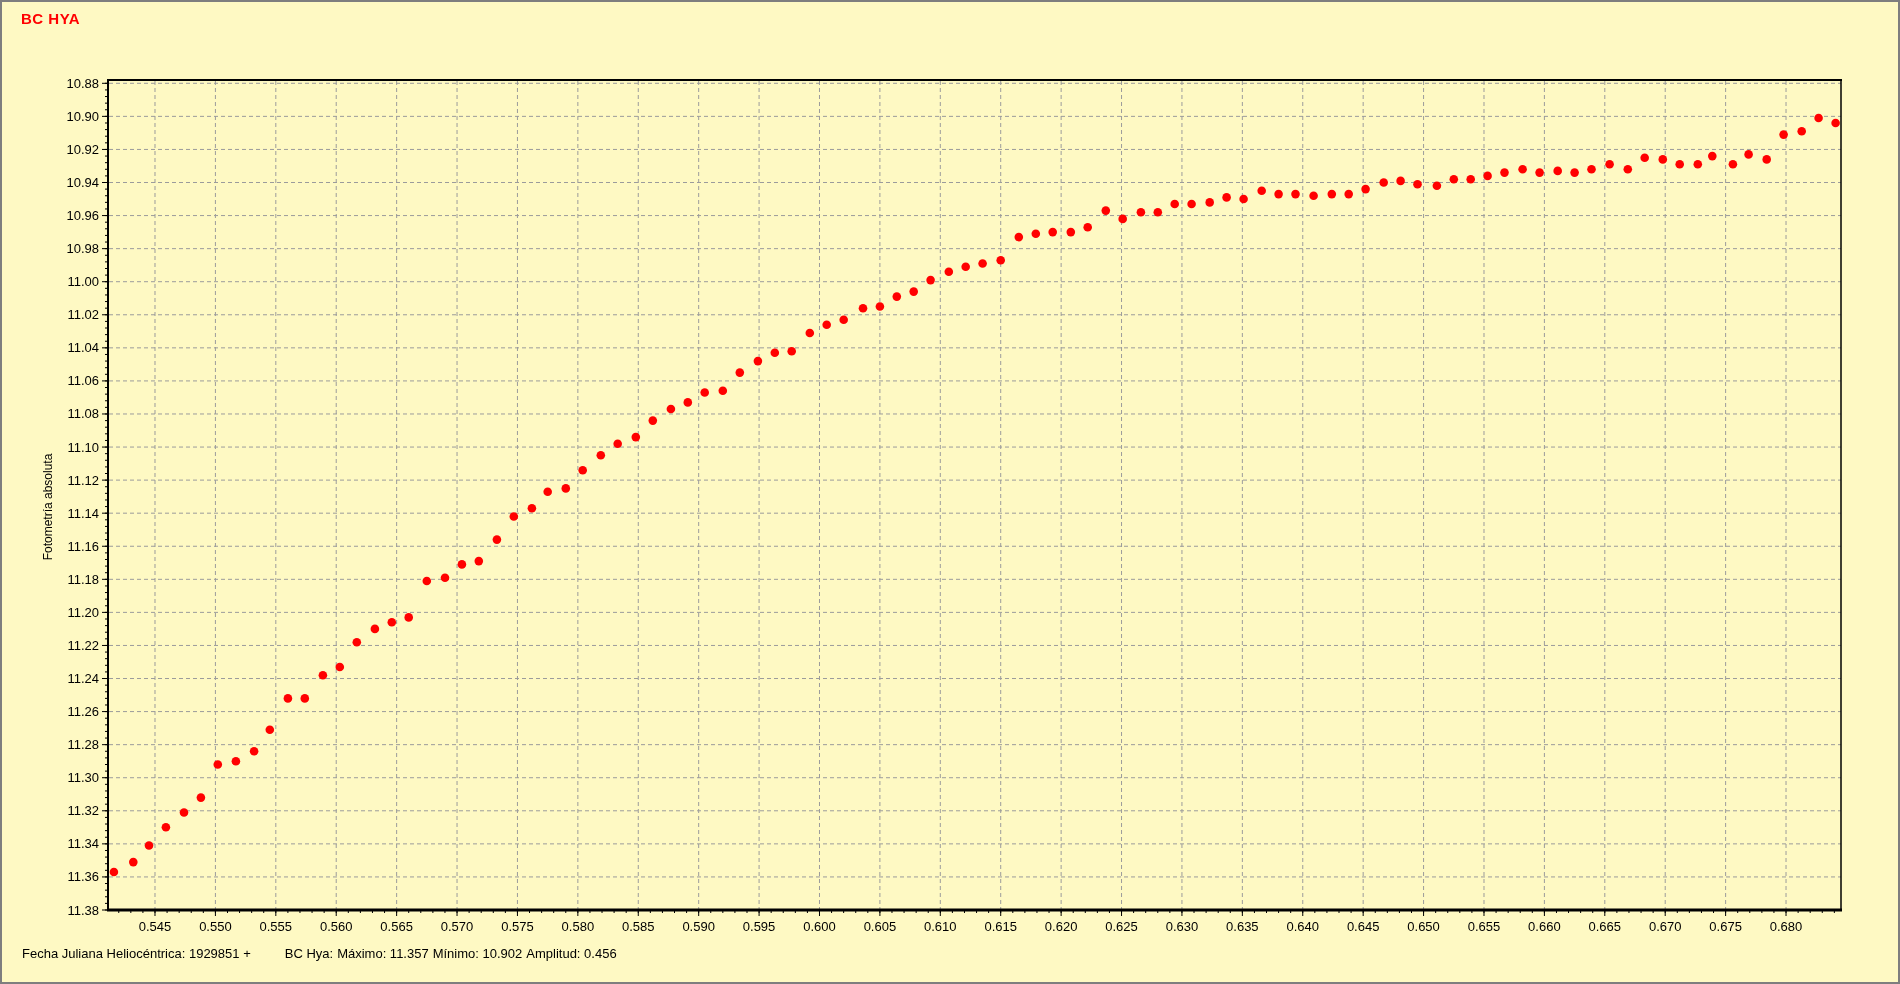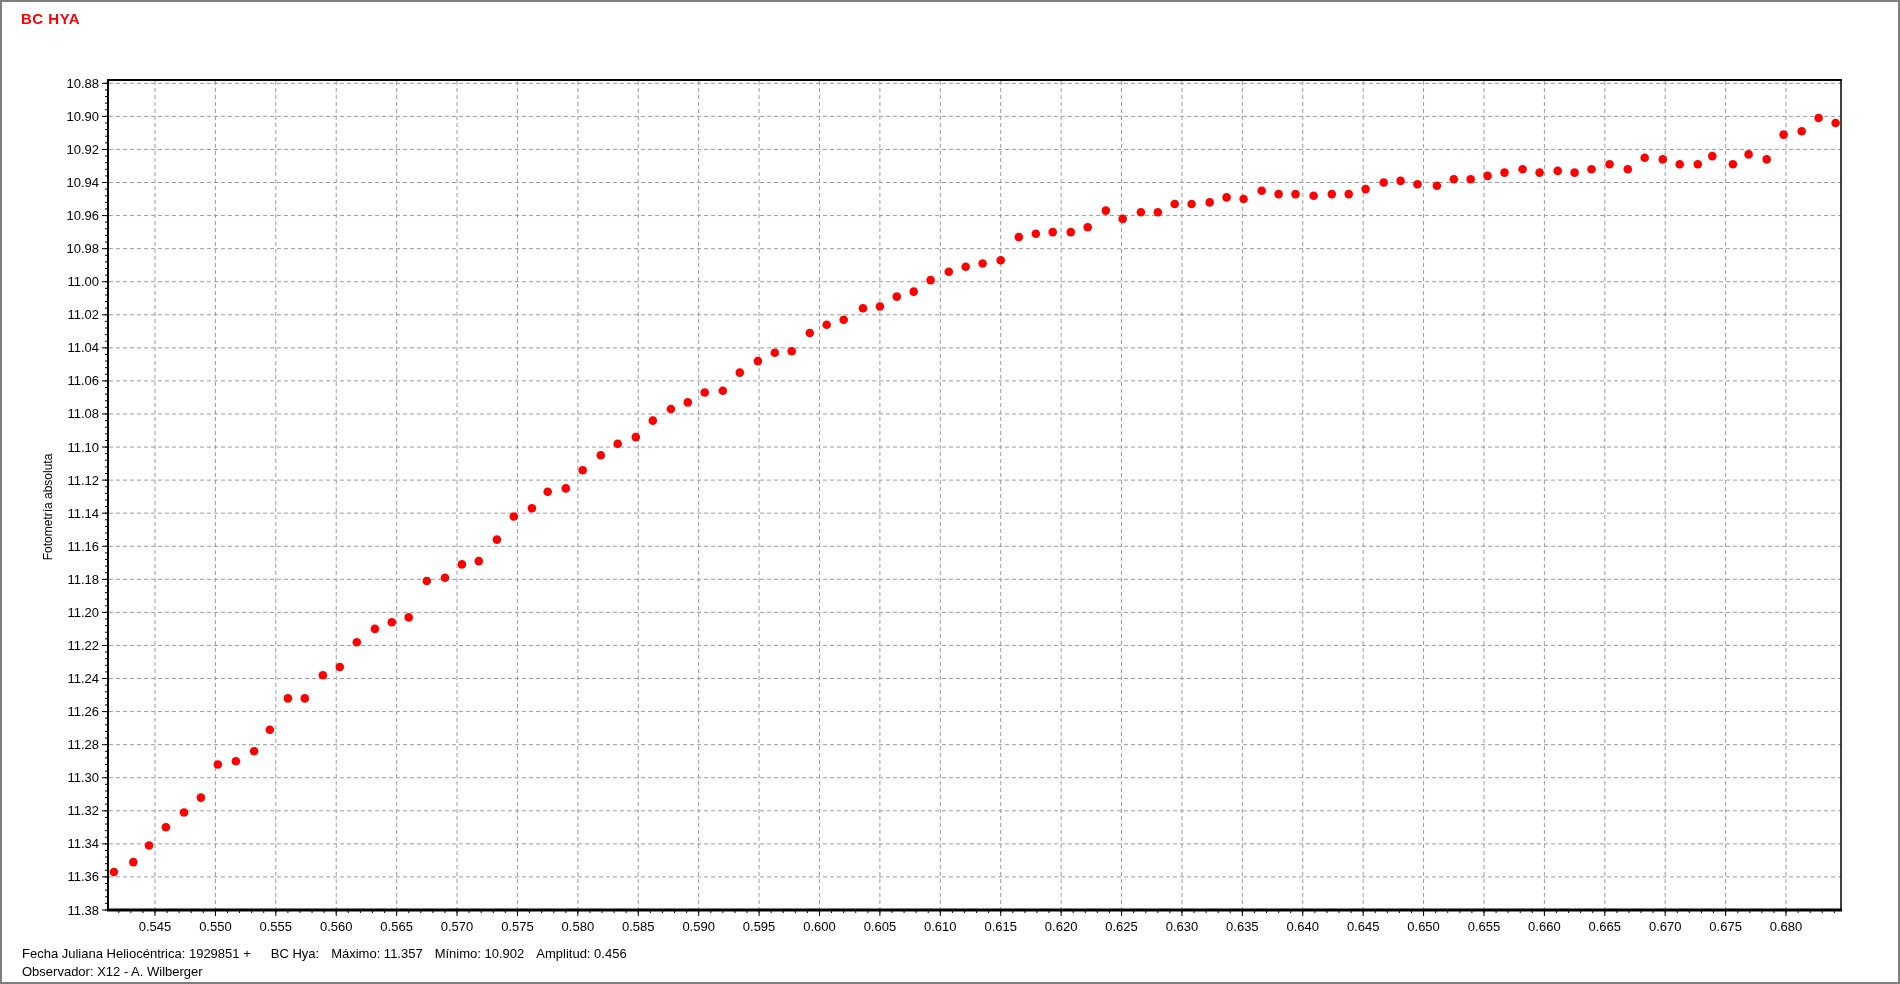--- a/index.html
+++ b/index.html
@@ -2,40 +2,40 @@
 <html><head>
 <meta charset="utf-8">
 <style>
   html,body{margin:0;padding:0;}
   body{
     width:1900px;height:984px;position:relative;overflow:hidden;
     background:#dcdcdc;font-family:"Liberation Sans",sans-serif;
   }
   .window{
     position:absolute;left:0;top:0;width:1896px;height:980px;
-    background:#ffffff;border:2px solid #7e7e7e;
+    background:#fef9c3;border:2px solid #7e7e7e;
   }
   .chart-title{
     position:absolute;left:19px;top:8px;
     font-size:15px;font-weight:bold;color:#ff0000;letter-spacing:.5px;
   }
   #plot{position:absolute;left:0;top:0;}
   svg text{font-family:"Liberation Sans",sans-serif;font-size:13px;fill:#000;}
   .y-axis-title{
     position:absolute;left:46px;top:505px;
     transform:translate(-50%,-50%) rotate(-90deg);
     font-size:12px;color:#000;white-space:nowrap;
   }
   .status-bar{
     position:absolute;left:20px;top:943px;font-size:13px;color:#000;
     line-height:18px;
   }
   .status-line{display:flex;white-space:pre;}
-  .status-line .seg-star{margin-left:20px;text-align:right;}
-  .status-line .seg{margin-left:12px;}
+  .status-line .seg-star{margin-left:34px;text-align:right;}
+  .status-line .seg{margin-left:4px;}
   .app-version{
     position:absolute;right:37px;top:961px;font-size:13px;color:#000;margin-top:27px;
   }
 </style>
 </head>
 <body>
 
 <div class="window">
 
   <div class="chart-title">BC HYA</div>
@@ -592,20 +592,17 @@
   <div class="y-axis-title">Fotometría absoluta</div>
 
   <div class="status-bar">
     <div class="status-line">
       <span class="seg-jd">Fecha Juliana Heliocéntrica: 1929851 +</span>
       <span class="seg-star">BC Hya:</span>
       <span class="seg">Máximo: 11.357</span>
       <span class="seg">Mínimo: 10.902</span>
       <span class="seg">Amplitud: 0.456</span>
     </div>
-    <div class="status-line">
-      <span>Observador: X12 - A. Wilberger</span>
-    </div>
   </div>
 
   <div class="app-version">FotoDif 3.109</div>
 
 </div>
 
 </body></html>

